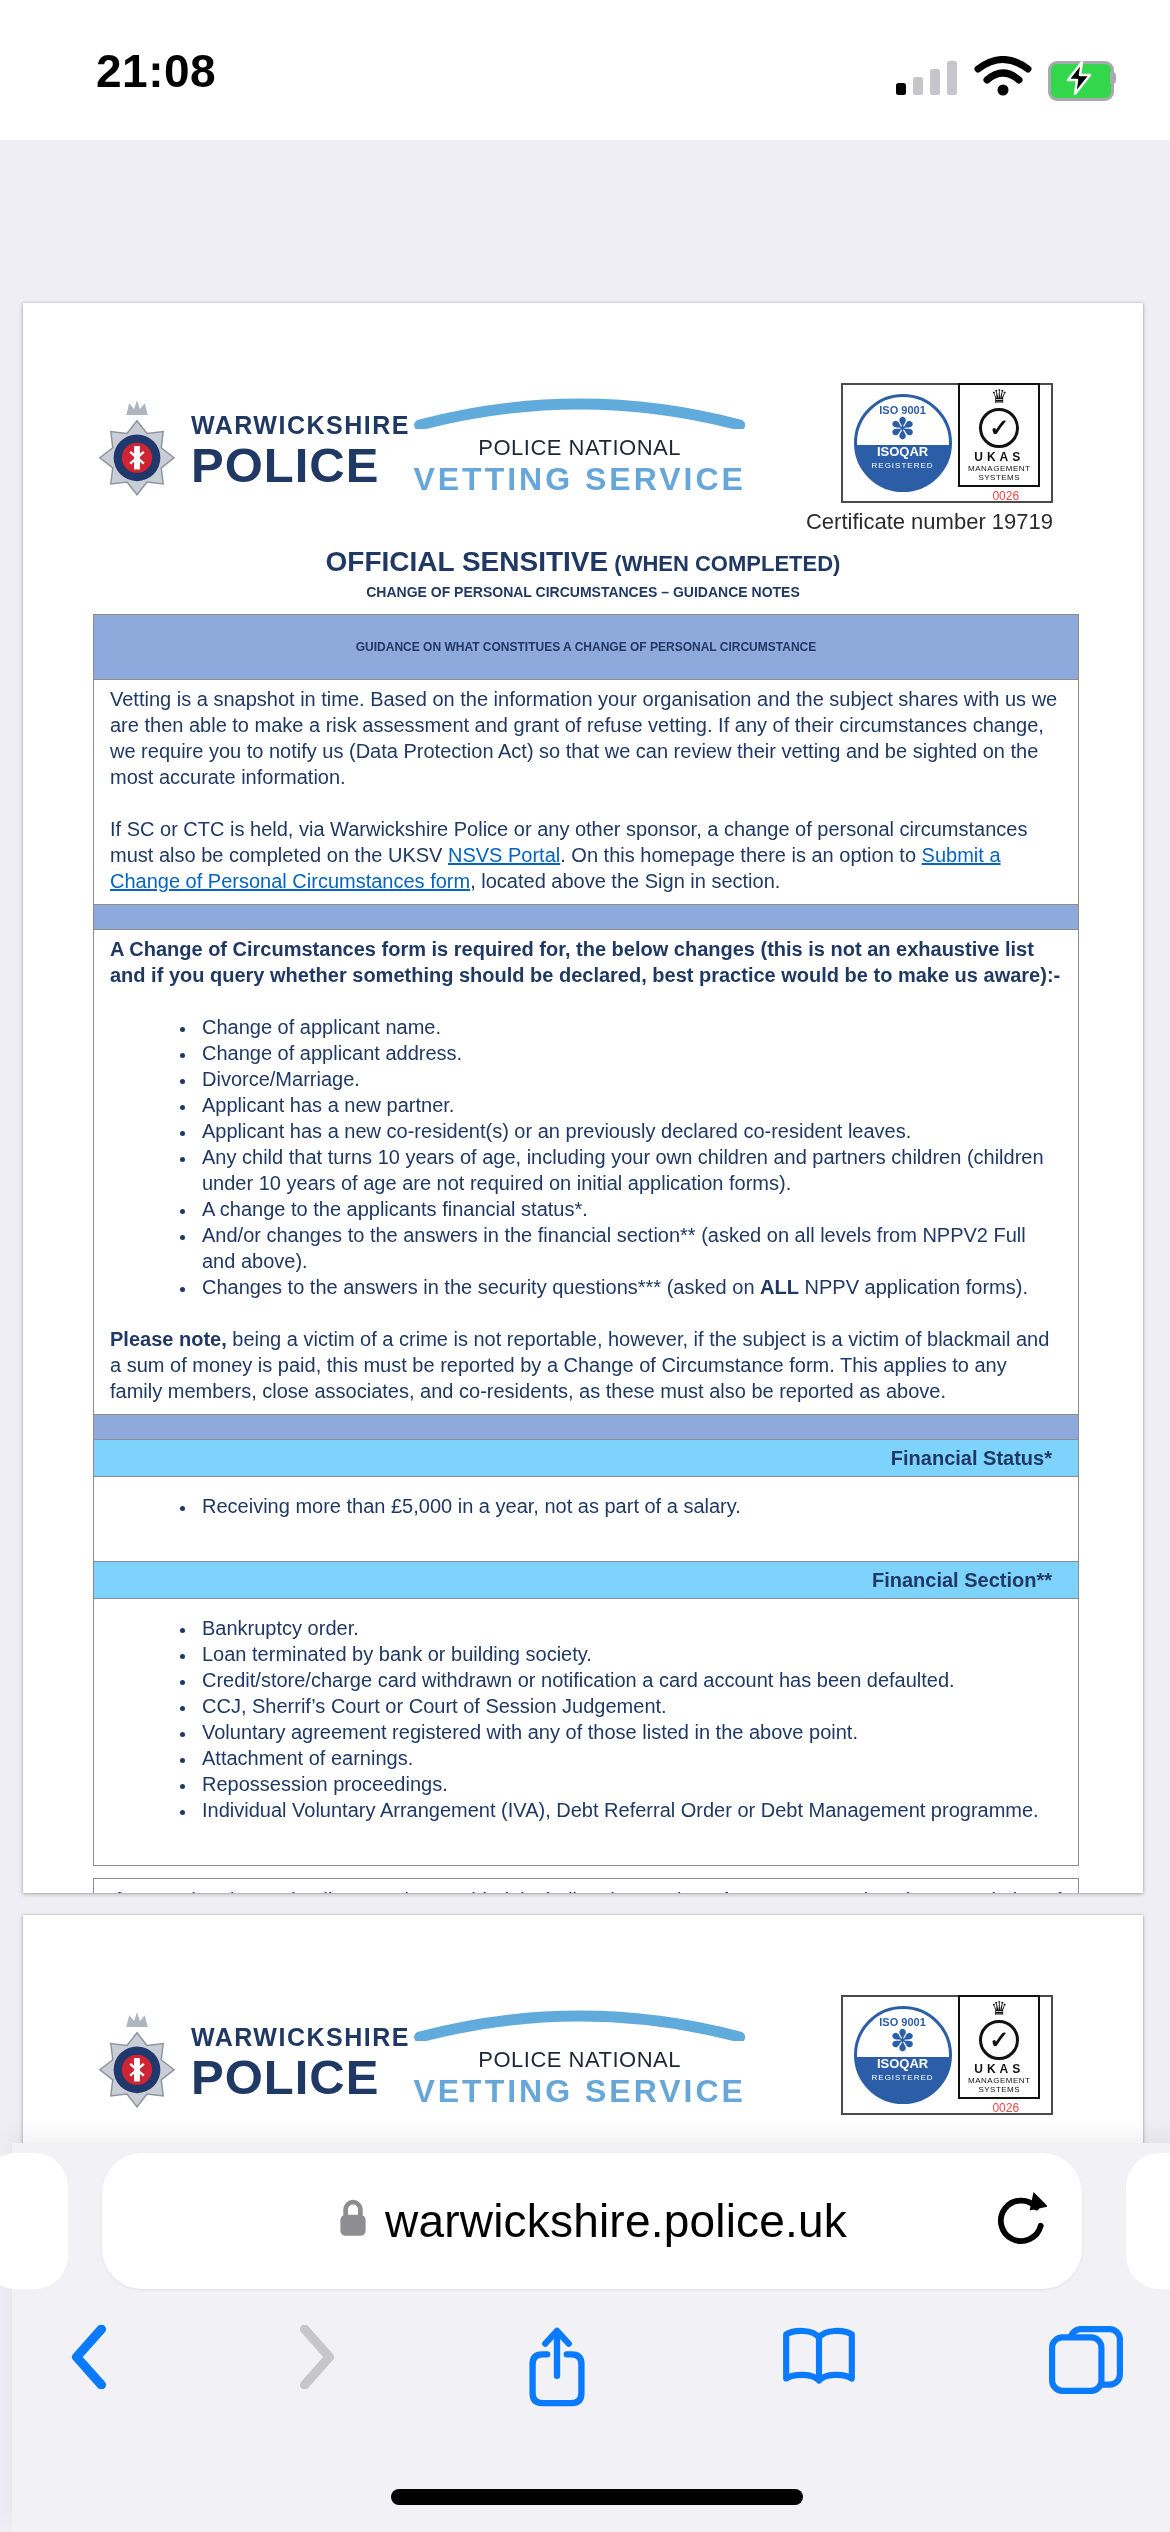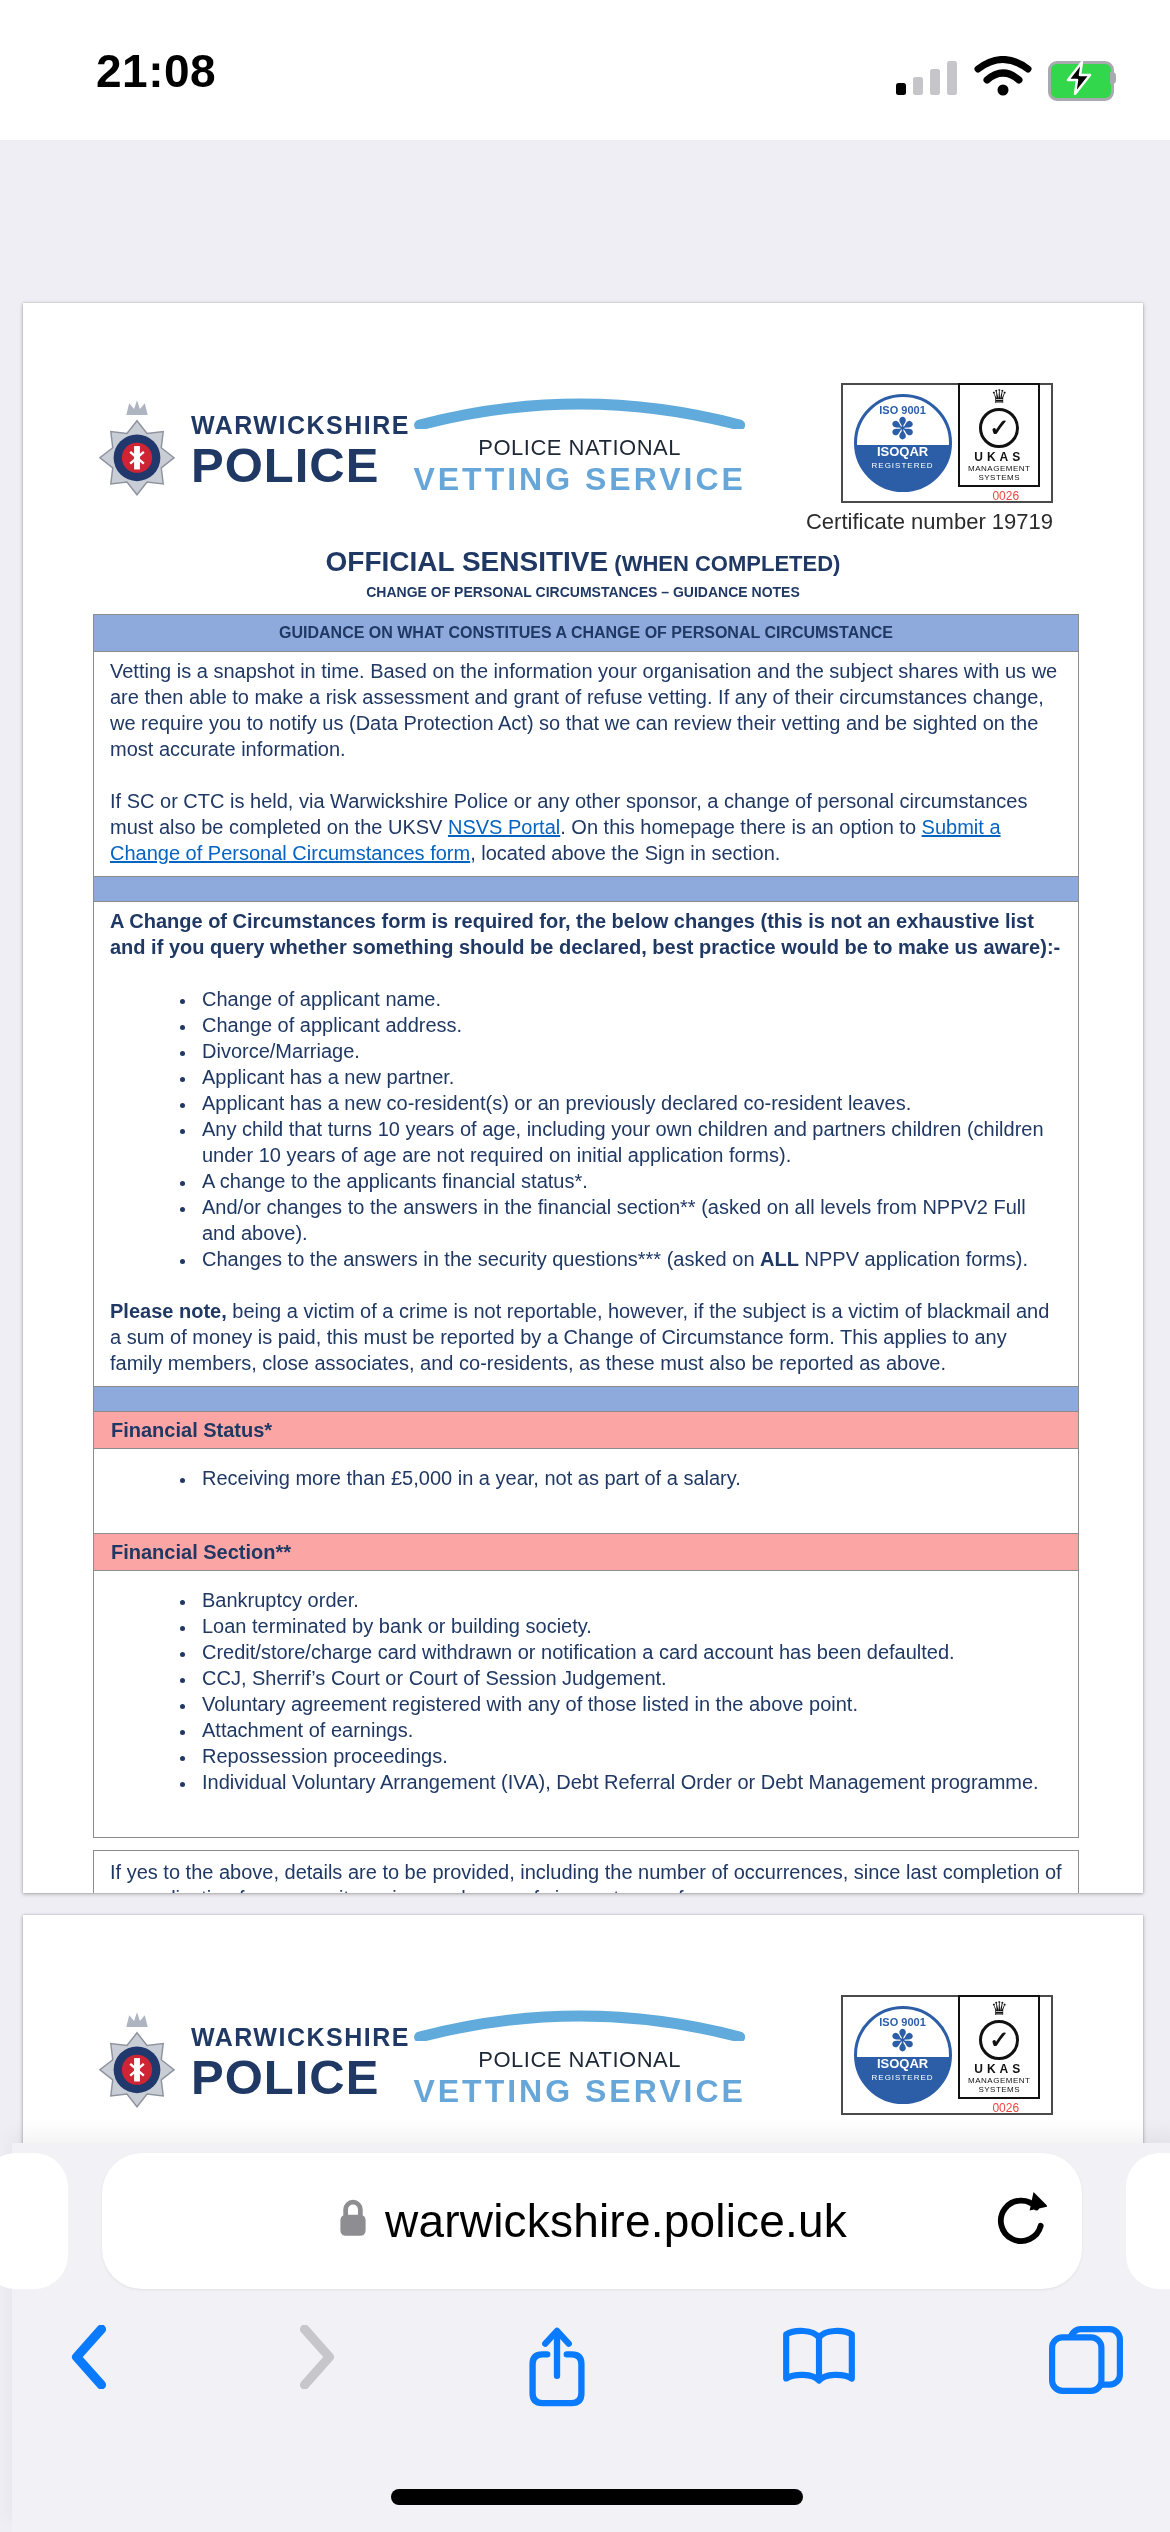--- a/index.html
+++ b/index.html
@@ -50,24 +50,24 @@
   .ukas-m{font-size:8px;color:#111;letter-spacing:.5px;}
   .ukas-num{font-size:12px;color:#ef4444;margin-top:2px;margin-left:13px;}
   .cert-line{position:absolute;right:90px;top:206px;font-size:22px;color:#2B2B2B;font-family:"Liberation Sans",sans-serif;}
   
   .title1{text-align:center;margin-top:4px;line-height:1.1;}
   .title1 .t-main{font-size:28px;font-weight:700;color:#1F3864;}
   .title1 .t-suffix{font-size:22px;font-weight:700;color:#1F3864;}
   .title2{text-align:center;font-size:14px;font-weight:700;color:#1F3864;margin-top:6px;}
   
   .gtable{margin:14px 64px 0 70px;border:1px solid #8C8C8C;font-size:20px;line-height:26px;}
-  .gt-banner{background:#8EA9DB;text-align:center;font-weight:700;font-size:16px;padding:5px 10px;color:#1F3864;}
+  .gt-banner{background:#8EA9DB;text-align:center;font-weight:700;font-size:12px;padding:19px 10px;color:#1F3864;}
   .gt-cell{background:#fff;border-top:1px solid #8C8C8C;padding:6px 16px 10px 16px;}
   .gt-divider{height:24px;background:#8EA9DB;border-top:1px solid #8C8C8C;}
-  .gt-head{background:#fca5a5;border-top:1px solid #8C8C8C;text-align:left;font-weight:700;padding:5px 17px;color:#1F3864;}
+  .gt-head{background:#7dd3fc;border-top:1px solid #8C8C8C;text-align:right;font-weight:700;padding:5px 26px;color:#1F3864;}
   .gt-cell p{margin:0;}
   .gap{height:26px;}
   .ov-h{font-weight:700;text-decoration:underline;}
   .bold{font-weight:700;}
   a.doc-link{color:#0563C1;text-decoration:underline;cursor:pointer;}
   ul.doc-list{margin:0;padding:0 0 0 86px;list-style:disc outside;}
   ul.doc-list li{margin:0;padding-left:6px;color:#1F3864;}
   ul.doc-list li::marker{color:#1F3864;font-size:16px;}
   .finpad{padding:16px 16px 42px 16px;}
   .ifyes-box{margin:12px 64px 0 70px;border:1px solid #8C8C8C;background:#fff;

